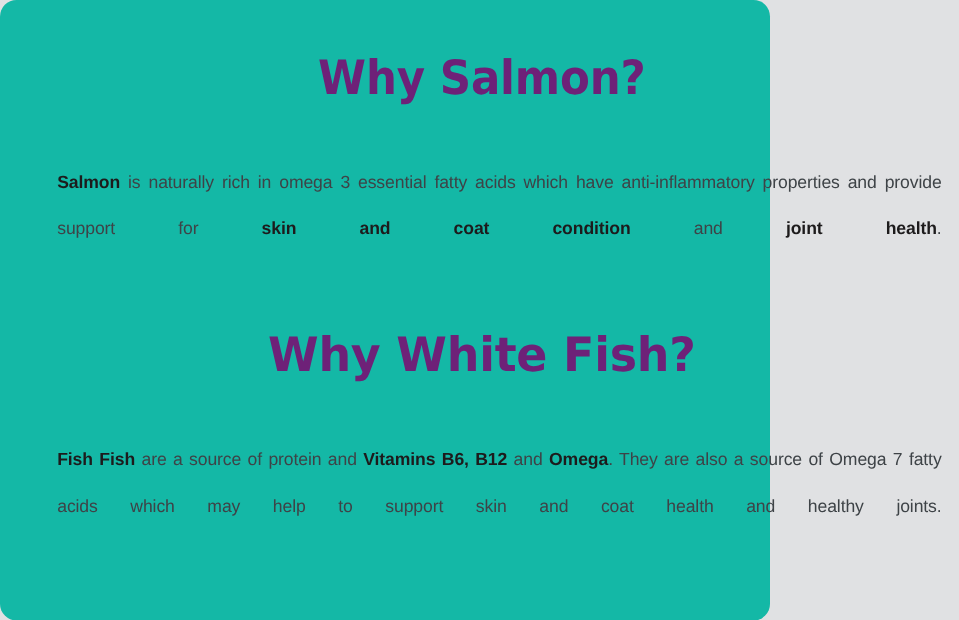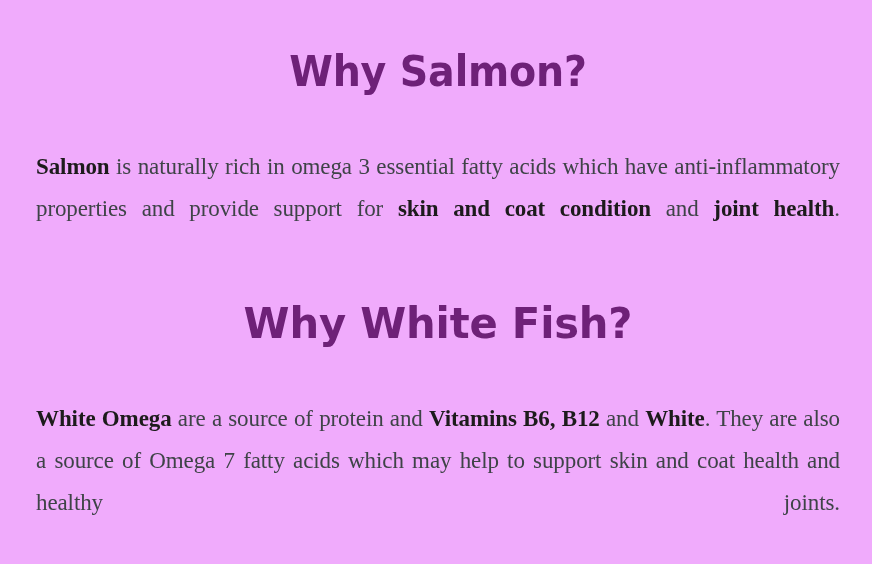--- a/index.html
+++ b/index.html
@@ -10,24 +10,25 @@
   body {
     width: 872px;
     height: 564px;
     background: #e0e1e3;
     font-family: "Liberation Sans", sans-serif;
     overflow: hidden;
   }
 
   .page {
     position: relative;
-    width: 872px;
+    width: 700px;
     height: 564px;
-    background: #f0abfc;
+    background: #14b8a6;
     box-sizing: border-box;
+    border-radius: 15px;
   }
 
   .content {
     position: absolute;
     left: 36px;
     top: 0;
     width: 804px;
   }
 
   
@@ -58,26 +59,26 @@
     top: 302px;
     width: 804px;
     font-size: 43px;
     transform: scaleX(0.97);
     transform-origin: center center;
   }
 
   
   .body-paragraph {
     position: absolute;
-    left: 0;
+    left: 16px;
     width: 804px;
     margin: 0;
     color: #3e4347;
-    font-family: Liberation Serif, serif;
-    font-size: 23px;
+    font-family: Liberation Sans, sans-serif;
+    font-size: 16px;
     font-weight: normal;
     line-height: 42px;
     text-align: justify;
     text-justify: inter-word;
     letter-spacing: -0.1px;
     -webkit-font-smoothing: antialiased;
   }
 
   .body-paragraph.p-salmon { top: 146px; }
   .body-paragraph.p-whitefish { top: 398px; }
@@ -100,16 +101,16 @@
 
 <div class="page">
   <div class="content">
 
     <h2 class="section-heading heading-salmon">Why Salmon?</h2>
 
     <p class="body-paragraph p-salmon"><b>Salmon</b><span> is naturally rich in omega 3 essential fatty acids which have anti-inflammatory properties and provide support for </span><b>skin and coat condition</b><span> and </span><b>joint health</b><span>.</span></p>
 
     <h2 class="section-heading heading-whitefish">Why White Fish?</h2>
 
-    <p class="body-paragraph p-whitefish"><b>White Omega</b><span> are a source of protein and </span><b>Vitamins B6, B12</b><span> and </span><b>White</b><span>. They are also a source of Omega 7 fatty acids which may help to support skin and coat health and healthy joints.</span></p>
+    <p class="body-paragraph p-whitefish"><b>Fish Fish</b><span> are a source of protein and </span><b>Vitamins B6, B12</b><span> and </span><b>Omega</b><span>. They are also a source of Omega 7 fatty acids which may help to support skin and coat health and healthy joints.</span></p>
 
   </div>
 </div>
 
 </body></html>

